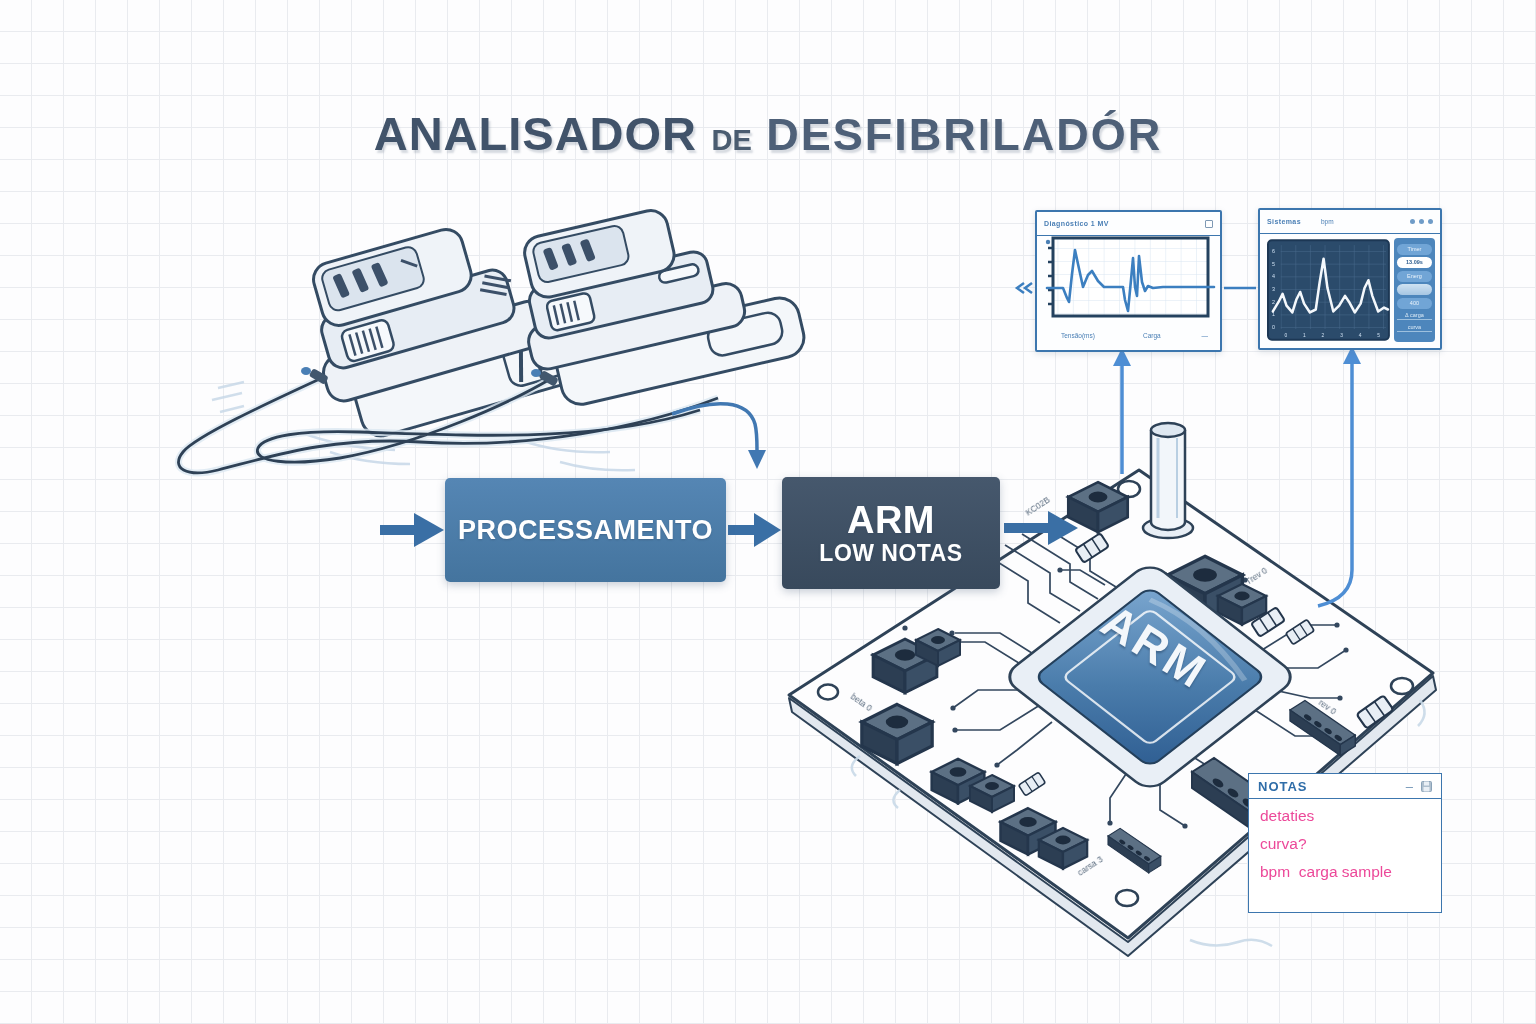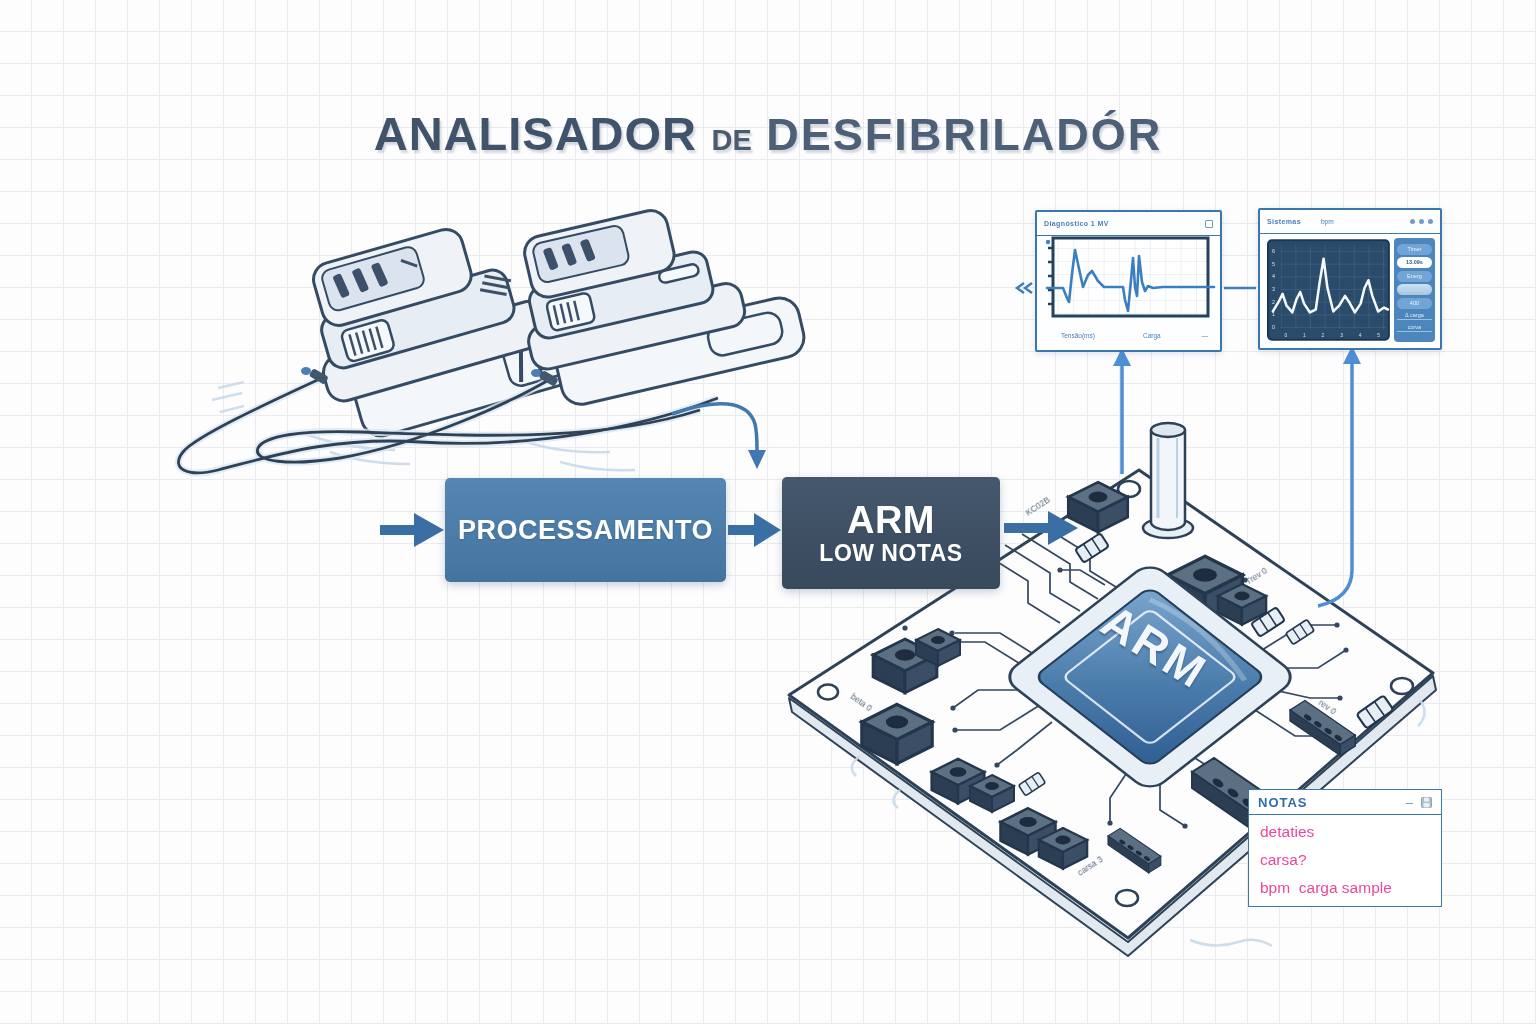--- a/index.html
+++ b/index.html
@@ -55,21 +55,21 @@
   .m2-panel { width:42px; margin-left:4px; background:#4d86bc; border-radius:4px; padding:3px 3px; }
   .pill { height:11px; border-radius:6px; margin:2.5px 0; font-size:5.5px; line-height:11px;
           text-align:center; overflow:hidden; }
   .pb { background:#71a5d6; color:#eaf3fb; }
   .pw { background:#fff; color:#2c5c8e; font-weight:700; }
   .pg { background:linear-gradient(180deg,#cfe2f2,#a6c6e2); }
   .pt { background:transparent; color:#dcebf7; border-bottom:1px solid #9dc0de; border-radius:0;
         height:9px; line-height:9px; }
 
   
-  #notes { position:absolute; z-index:3; left:1248px; top:789px; width:194px; height:118px;
+  #notes { position:absolute; z-index:3; left:1248px; top:773px; width:194px; height:140px;
            background:#ffffff; border:1.5px solid #3c76ae; }
   .notes-head { height:25px; border-bottom:1.5px solid #3c76ae; display:flex; align-items:center;
                 padding:0 9px; }
   .notes-title { font-size:13px; font-weight:700; letter-spacing:1px; color:#2f6da8; }
   .notes-head .spacer { flex:1; }
   .notes-min { color:#6f93b5; font-size:13px; margin-right:8px; }
   .notes-body { padding:3px 11px; }
   .note-line { font-size:15.5px; color:#ec4899; line-height:28px; white-space:pre; }
 
   .layer { position:absolute; left:0; top:0; z-index:1; }
@@ -404,18 +404,18 @@
       <span class="spacer"></span>
       <span class="notes-min">–</span>
       <svg width="11" height="11" viewBox="0 0 11 11">
         <rect x="0.5" y="0.5" width="10" height="10" rx="1" fill="#aebfce" stroke="#8aa2b8"></rect>
         <rect x="3" y="0.5" width="5" height="4" fill="#e9eff5"></rect>
         <rect x="2.5" y="6" width="6" height="4.5" fill="#e9eff5"></rect>
       </svg>
     </div>
     <div class="notes-body">
       <div class="note-line">detaties</div>
-      <div class="note-line">carsa?</div>
+      <div class="note-line">curva?</div>
       <div class="note-line">bpm  carga sample</div>
     </div>
   </div>
 
 </div>
 
 </body></html>

